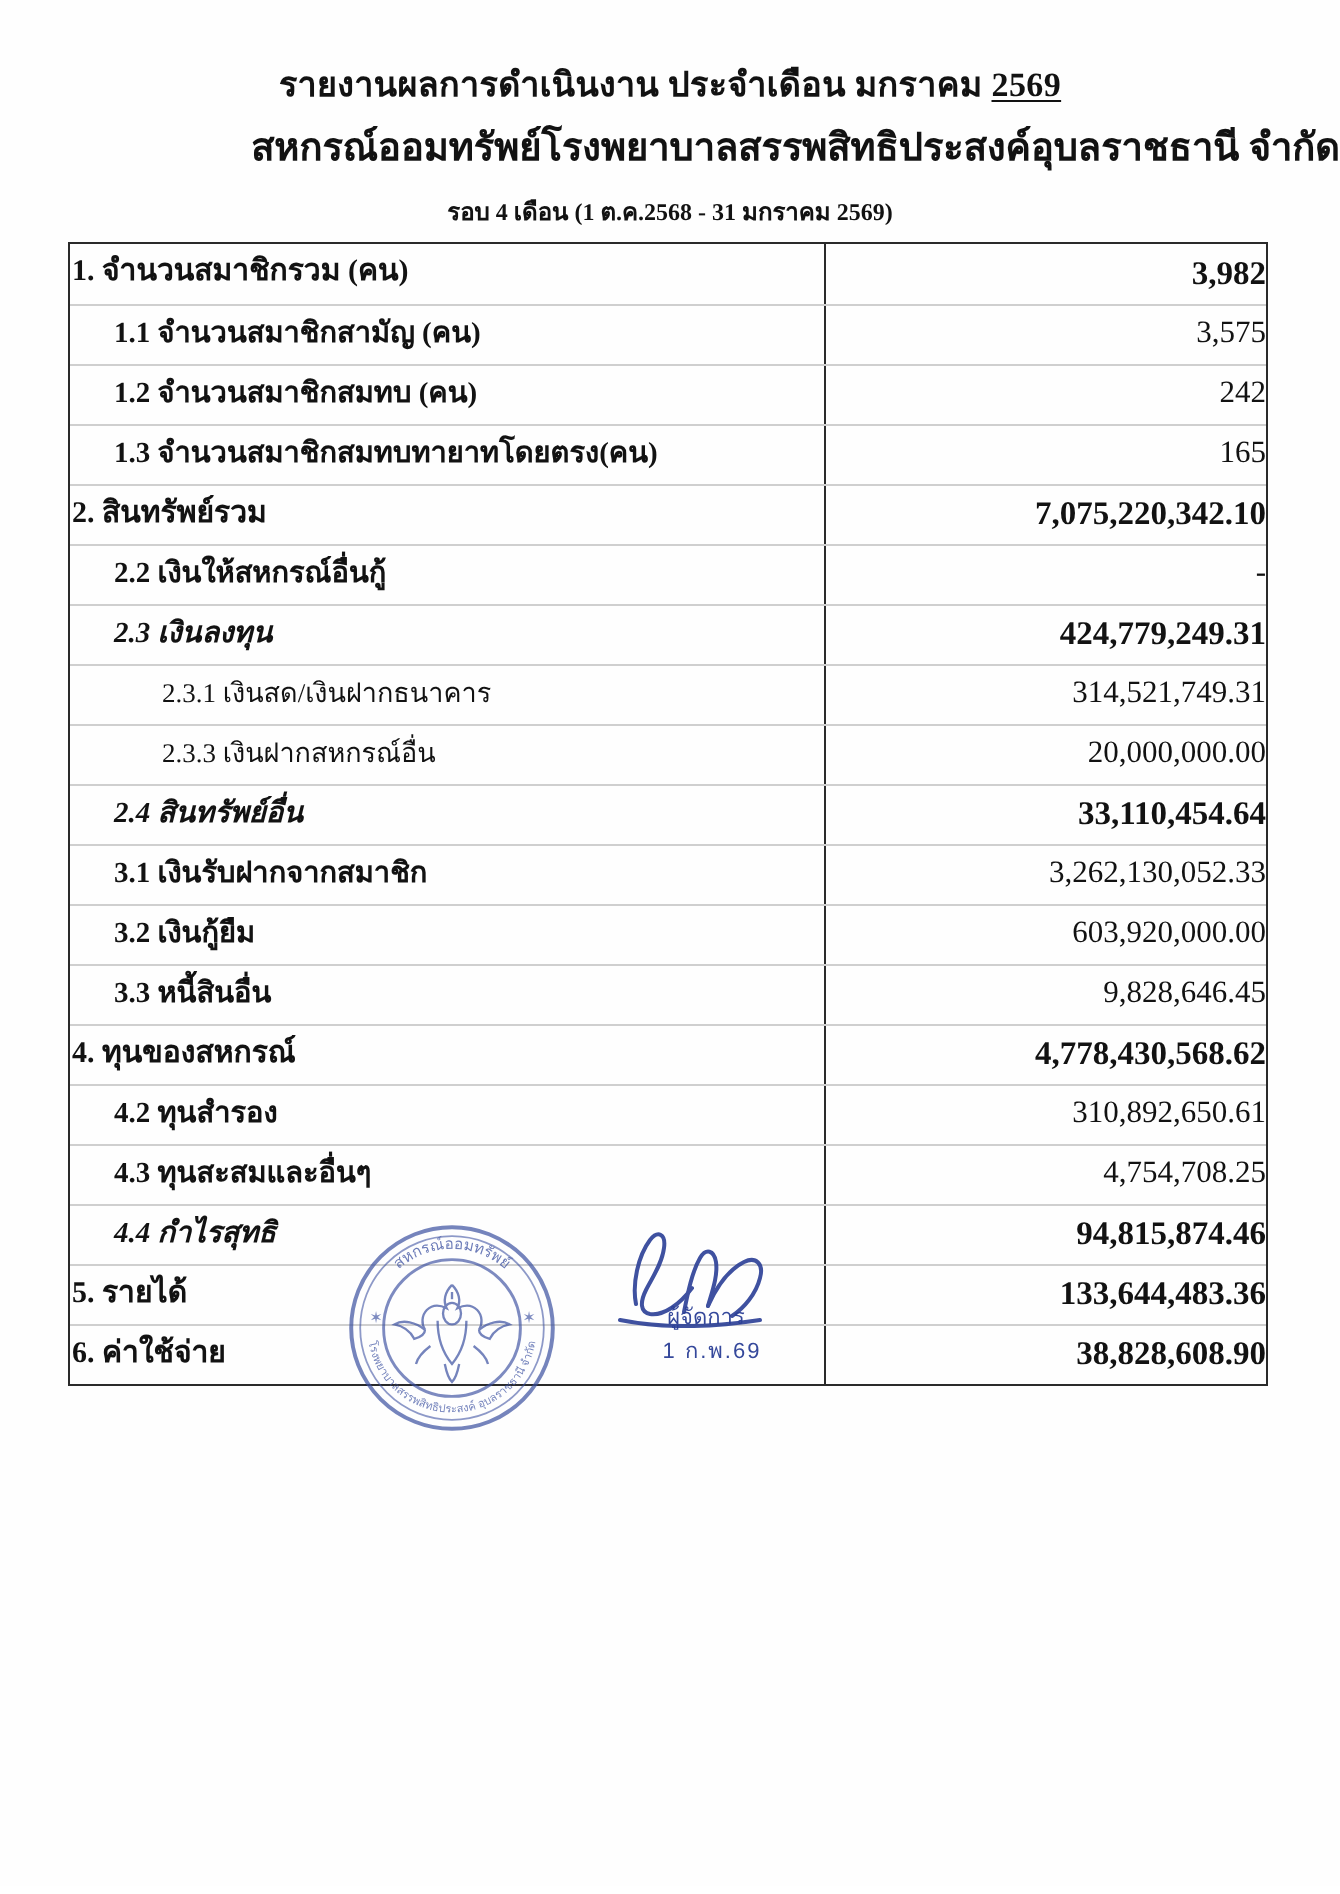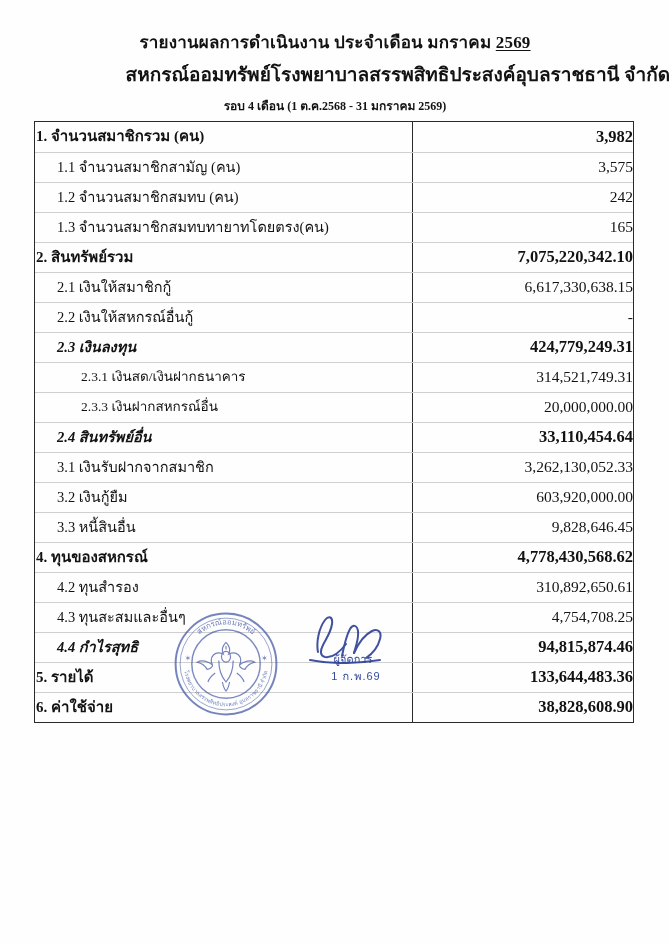--- a/index.html
+++ b/index.html
@@ -99,21 +99,21 @@
     border-bottom: none;
   }
 
   .lbl {
     font-size: 14.5px;
     line-height: 1;
     display: block;
     white-space: nowrap;
   }
   .lbl.lvl0 { font-weight: bold; padding-left: 1px; font-size: 15px; }
-  .lbl.lvl1 { font-weight: normal; padding-left: 22px; }
+  .lbl.lvl1 { font-weight: bold; padding-left: 22px; }
   .lbl.lvl1b { font-weight: bold; padding-left: 22px; font-style: italic; }
   .lbl.lvl2 { font-weight: normal; padding-left: 46px; font-size: 13.5px; }
 
   .val {
     font-size: 15.5px;
     line-height: 1;
     display: block;
     white-space: nowrap;
   }
   .val.strong { font-weight: bold; font-size: 16.5px; }
@@ -212,28 +212,20 @@
             <td class="c-value">
               <span class="val">165</span>
             </td>
           </tr>
           <tr class="row section div-top">
             <td class="c-label">
               <span class="lbl lvl0">2.  สินทรัพย์รวม</span>
             </td>
             <td class="c-value">
               <span class="val strong">7,075,220,342.10</span>
-            </td>
-          </tr>
-          <tr class="row">
-            <td class="c-label">
-              <span class="lbl lvl1">2.1 เงินให้สมาชิกกู้</span>
-            </td>
-            <td class="c-value">
-              <span class="val">6,617,330,638.15</span>
             </td>
           </tr>
           <tr class="row">
             <td class="c-label">
               <span class="lbl lvl1">2.2 เงินให้สหกรณ์อื่นกู้</span>
             </td>
             <td class="c-value">
               <span class="val">-</span>
             </td>
           </tr>

